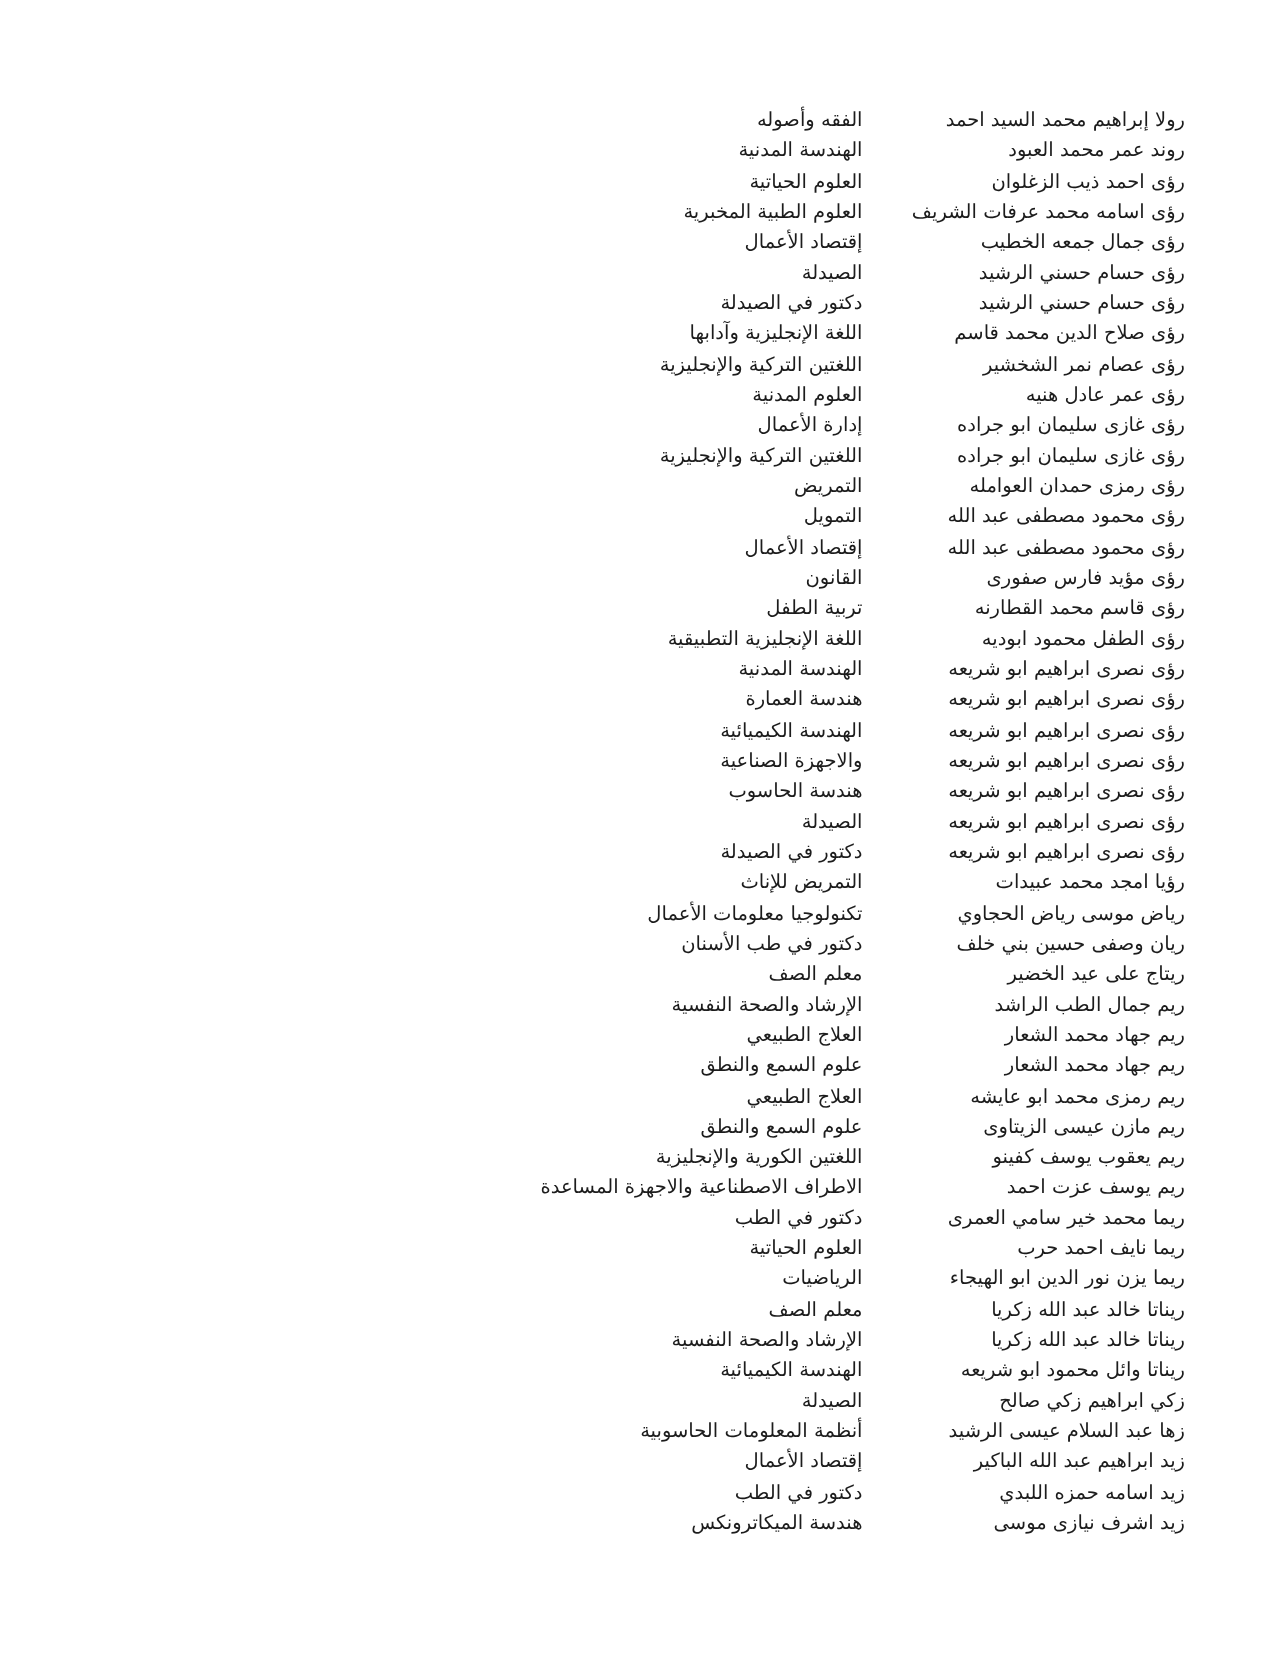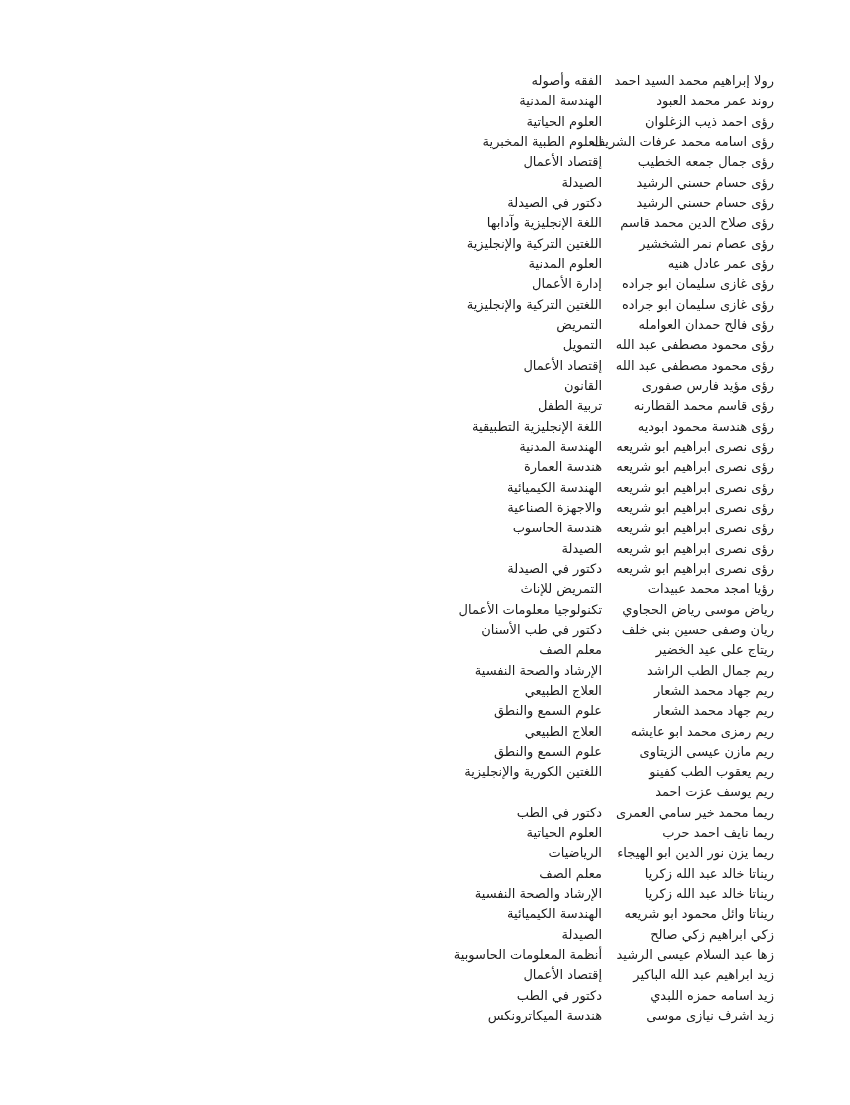--- a/index.html
+++ b/index.html
@@ -32,25 +32,25 @@
     height: 20.33px;
     line-height: 20.33px;
     font-size: 13px;
     direction: rtl;
     unicode-bidi: embed;
     white-space: nowrap;
     color: #1c1c1c;
   }
   
   .cell.name {
-    right: 76px;
+    right: 60px;
   }
   
   .cell.major {
-    right: 248px;
+    right: 275px;
   }
 </style>
 </head>
 <body>
 
 <div class="page">
   <div class="rows">
   <div class="row">
     <span class="cell name">رولا إبراهيم محمد السيد احمد</span>
     <span class="cell major">الفقه وأصوله</span>
@@ -105,21 +105,21 @@
     <span class="cell name">رؤى غازى سليمان ابو جراده</span>
     <span class="cell major">إدارة الأعمال</span>
   </div>
 
   <div class="row">
     <span class="cell name">رؤى غازى سليمان ابو جراده</span>
     <span class="cell major">اللغتين التركية والإنجليزية</span>
   </div>
 
   <div class="row">
-    <span class="cell name">رؤى فالح حمدان العوامله</span>
+    <span class="cell name">رؤى رمزى حمدان العوامله</span>
     <span class="cell major">التمريض</span>
   </div>
 
   <div class="row">
     <span class="cell name">رؤى محمود مصطفى عبد الله</span>
     <span class="cell major">التمويل</span>
   </div>
 
   <div class="row">
     <span class="cell name">رؤى محمود مصطفى عبد الله</span>
@@ -130,21 +130,21 @@
     <span class="cell name">رؤى مؤيد فارس صفورى</span>
     <span class="cell major">القانون</span>
   </div>
 
   <div class="row">
     <span class="cell name">رؤى قاسم محمد القطارنه</span>
     <span class="cell major">تربية الطفل</span>
   </div>
 
   <div class="row">
-    <span class="cell name">رؤى هندسة محمود ابوديه</span>
+    <span class="cell name">رؤى الطفل محمود ابوديه</span>
     <span class="cell major">اللغة الإنجليزية التطبيقية</span>
   </div>
 
   <div class="row">
     <span class="cell name">رؤى نصرى ابراهيم ابو شريعه</span>
     <span class="cell major">الهندسة المدنية</span>
   </div>
 
   <div class="row">
     <span class="cell name">رؤى نصرى ابراهيم ابو شريعه</span>
@@ -215,26 +215,27 @@
     <span class="cell name">ريم رمزى محمد ابو عايشه</span>
     <span class="cell major">العلاج الطبيعي</span>
   </div>
 
   <div class="row">
     <span class="cell name">ريم مازن عيسى الزيتاوى</span>
     <span class="cell major">علوم السمع والنطق</span>
   </div>
 
   <div class="row">
-    <span class="cell name">ريم يعقوب الطب كفينو</span>
+    <span class="cell name">ريم يعقوب يوسف كفينو</span>
     <span class="cell major">اللغتين الكورية والإنجليزية</span>
   </div>
 
   <div class="row">
     <span class="cell name">ريم يوسف عزت احمد</span>
+    <span class="cell major">الاطراف الاصطناعية والاجهزة المساعدة</span>
   </div>
 
   <div class="row">
     <span class="cell name">ريما محمد خير سامي العمرى</span>
     <span class="cell major">دكتور في الطب</span>
   </div>
 
   <div class="row">
     <span class="cell name">ريما نايف احمد حرب</span>
     <span class="cell major">العلوم الحياتية</span>

